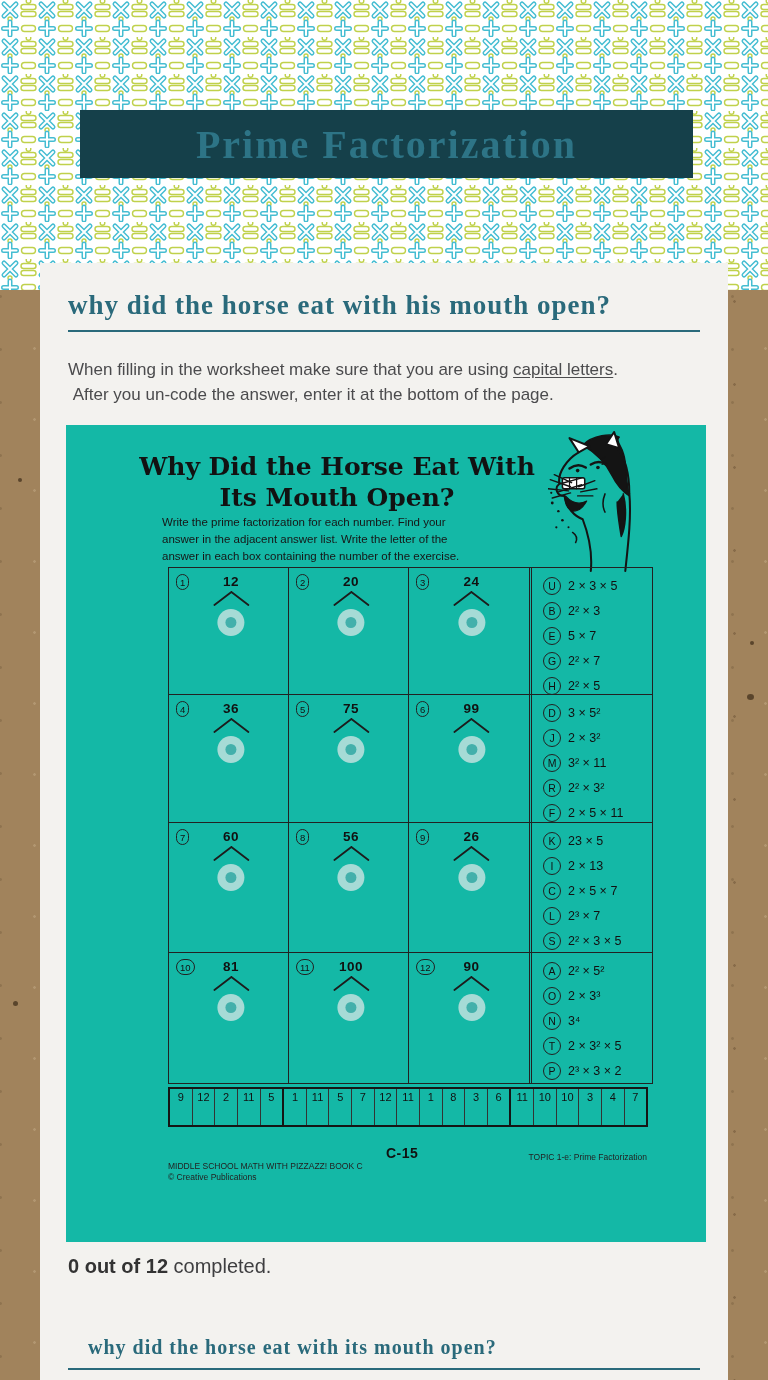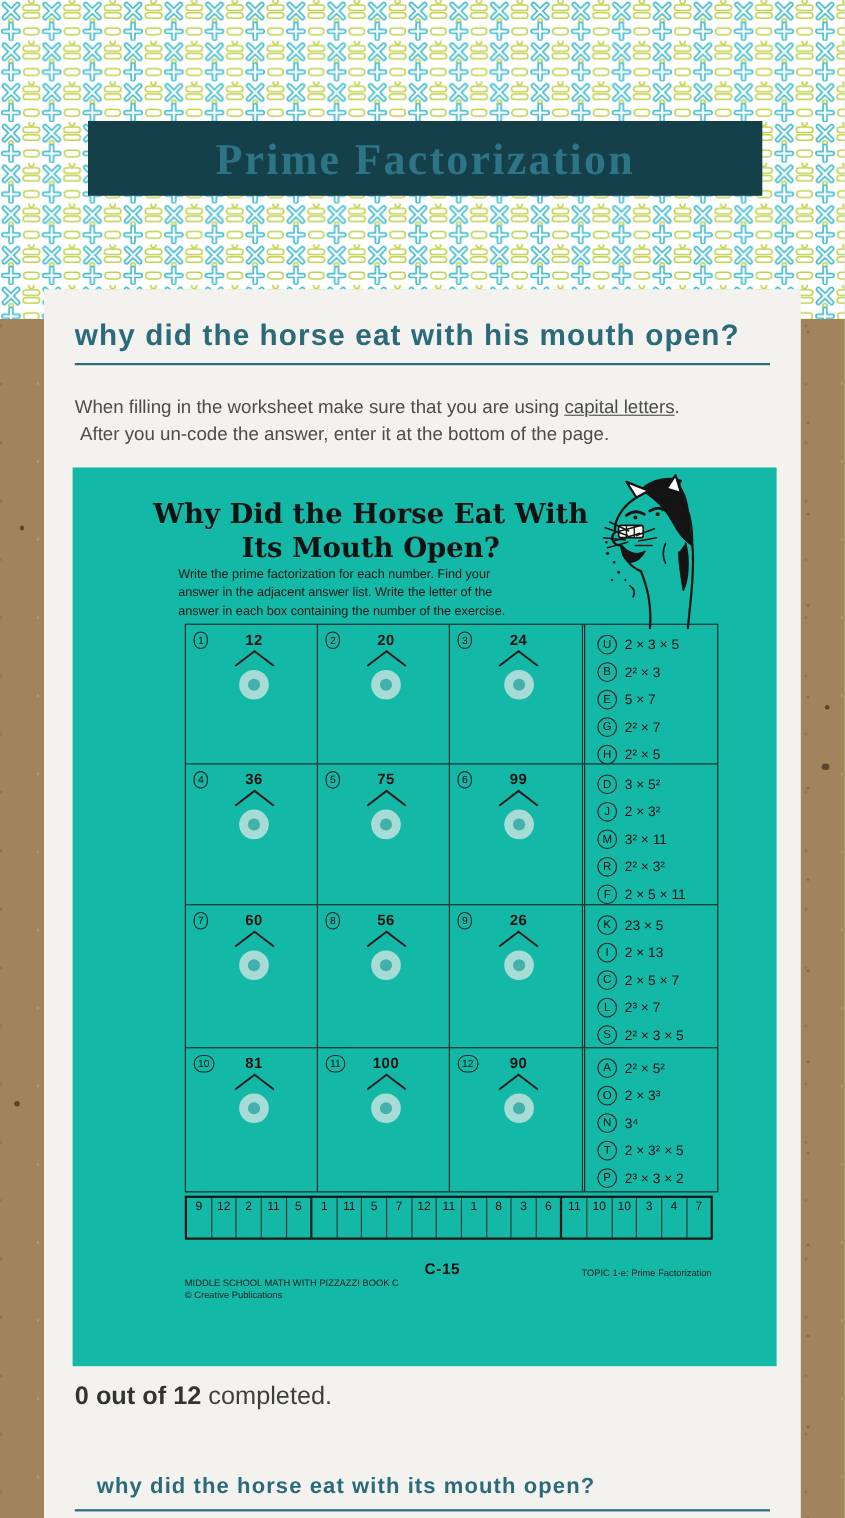--- a/index.html
+++ b/index.html
@@ -32,21 +32,21 @@
   .pat-outline-inner{fill:none;stroke:#fff;stroke-width:2;stroke-linecap:round;}
   .pat-green{fill:none;stroke:var(--pattern-green);stroke-width:1.4;}
   .banner{position:absolute;left:80px;top:110px;width:613px;height:68px;
     background:var(--banner-bg);display:flex;align-items:center;justify-content:center;}
   .banner-title{font-family:cursive;font-size:40px;font-weight:bold;color:var(--banner-text);
     letter-spacing:2px;white-space:nowrap;}
 
   
   .card{position:absolute;left:40px;top:263px;width:688px;height:1117px;
     background:#f3f2ef;padding:26px 28px 0 28px;}
-  .hand-heading{font-family:Liberation Sans, sans-serif;font-weight:bold;color:var(--accent);letter-spacing:1px;}
+  .hand-heading{font-family:Liberation Serif, serif;font-weight:bold;color:var(--accent);letter-spacing:1px;}
   h1.hand-heading{font-size:27px;line-height:1.2;}
   h2.hand-heading{font-size:20px;line-height:1.2;margin-left:20px;}
   .rule{height:0;border-top:2px solid var(--accent);margin-top:9px;}
   .intro{margin-top:25px;font-size:17px;line-height:25px;color:#4b4b4d;}
   .intro u{text-underline-offset:2px;}
 
   
   .worksheet{position:relative;margin-top:18px;margin-left:-2px;width:640px;height:817px;
     background:#14b8a6;color:var(--ink);}
   .ws-title{position:absolute;top:26px;left:0;width:542px;text-align:center;
@@ -86,21 +86,21 @@
     text-align:center;padding-top:2px;}
   .strip-cell.thick{border-right-width:2px;border-right-color:#151515;}
   .strip-cell:last-child{border-right:none;}
 
   
   .ws-footer-left{position:absolute;left:102px;top:736px;font-size:8.5px;line-height:11px;color:#222;}
   .ws-footer-center{position:absolute;left:320px;top:720px;font-size:14px;font-weight:bold;color:#111;
     letter-spacing:.5px;}
   .ws-footer-right{position:absolute;right:59px;top:727px;font-size:8.5px;color:#222;}
 
-  .progress{margin-top:13px;font-size:23px;color:#3e3e40;}
+  .progress{margin-top:13px;font-size:20px;color:#3e3e40;}
   .progress b{color:#333;}
   .section2{margin-top:57px;}
 </style>
 </head>
 <body>
 
 <div class="page">
 
   <div class="speck" style="left:747px;top:694px;width:7px;height:6px;"></div>
   <div class="speck" style="left:13px;top:1001px;width:5px;height:5px;"></div>

